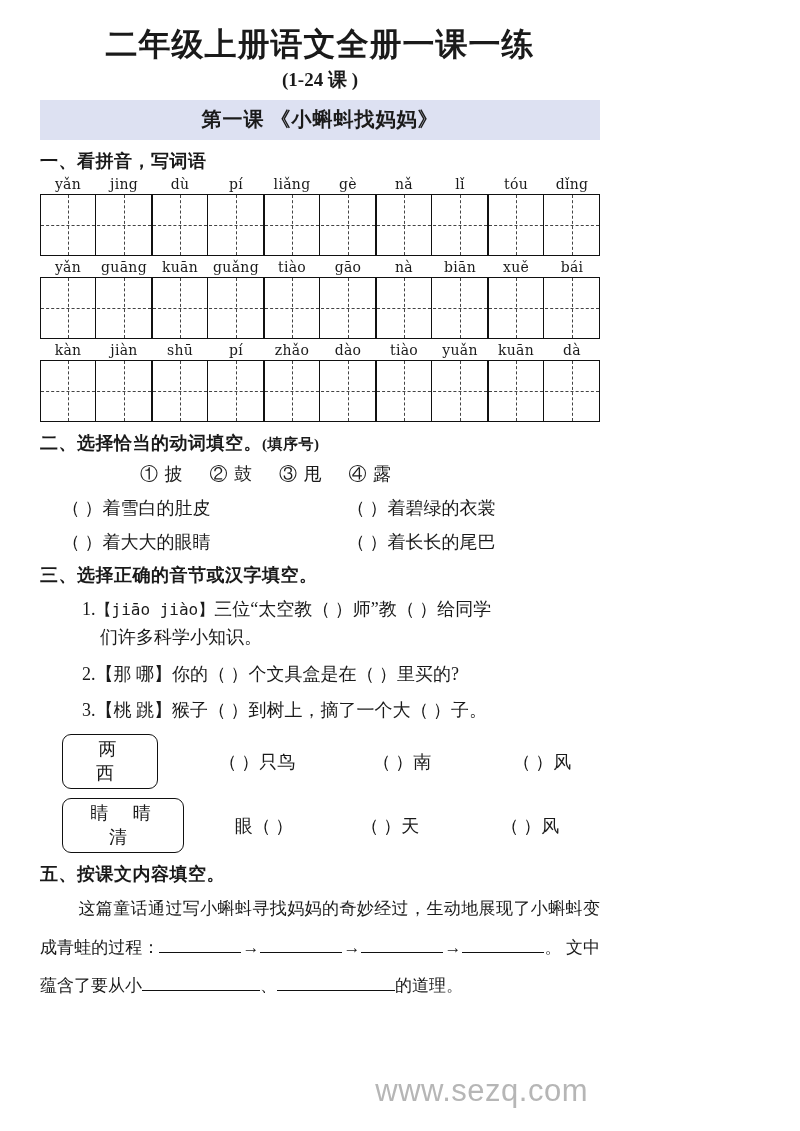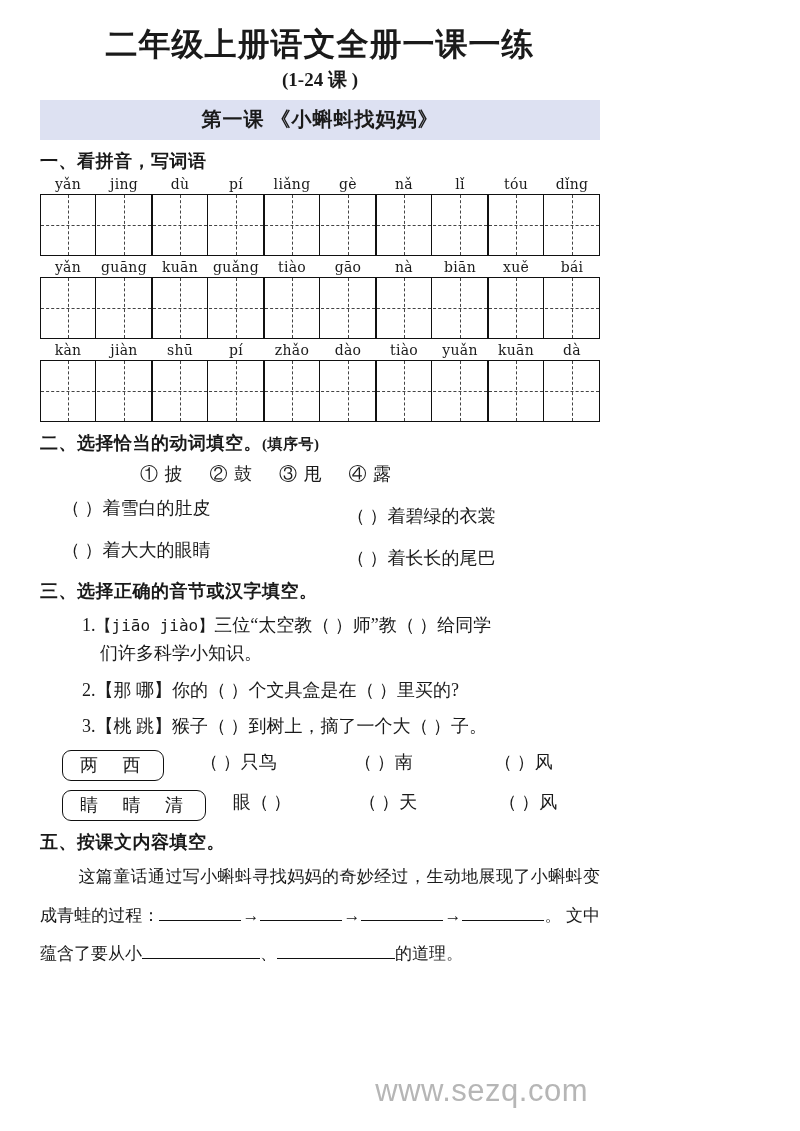--- a/index.html
+++ b/index.html
@@ -91,33 +91,33 @@
   .opt-row .opt { margin-right: 26px; }
 
   .fill-row {
     font-size: 18px;
     margin-top: 10px;
     padding-left: 22px;
     display: flex;
     gap: 32px;
   }
   .fill-row .col-a { width: 275px; }
-  .fill-row .col-b { width: 275px; margin-top: 8px; }
+  .fill-row .col-b { width: 275px; }
 
   .q-item {
     font-size: 18px;
     margin-top: 9px;
     padding-left: 42px;
     line-height: 1.55;
   }
   .q-item .cont { display: block; padding-left: 18px; }
   .mono-py { font-family: "DejaVu Sans Mono", monospace; font-size: 16px; }
 
   
-  .four-row { display: flex; margin-top: 9px; padding-left: 22px; }
+  .four-row { display: flex; align-items: center; margin-top: 9px; padding-left: 22px; gap: 24px; }
   .char-box {
     border: 1.8px solid #111;
     border-radius: 9px;
     padding: 2px 12px 3px 12px;
     font-size: 18px;
     letter-spacing: 10px;
     text-indent: 5px;
     min-width: 96px;
     text-align: center;
   }

